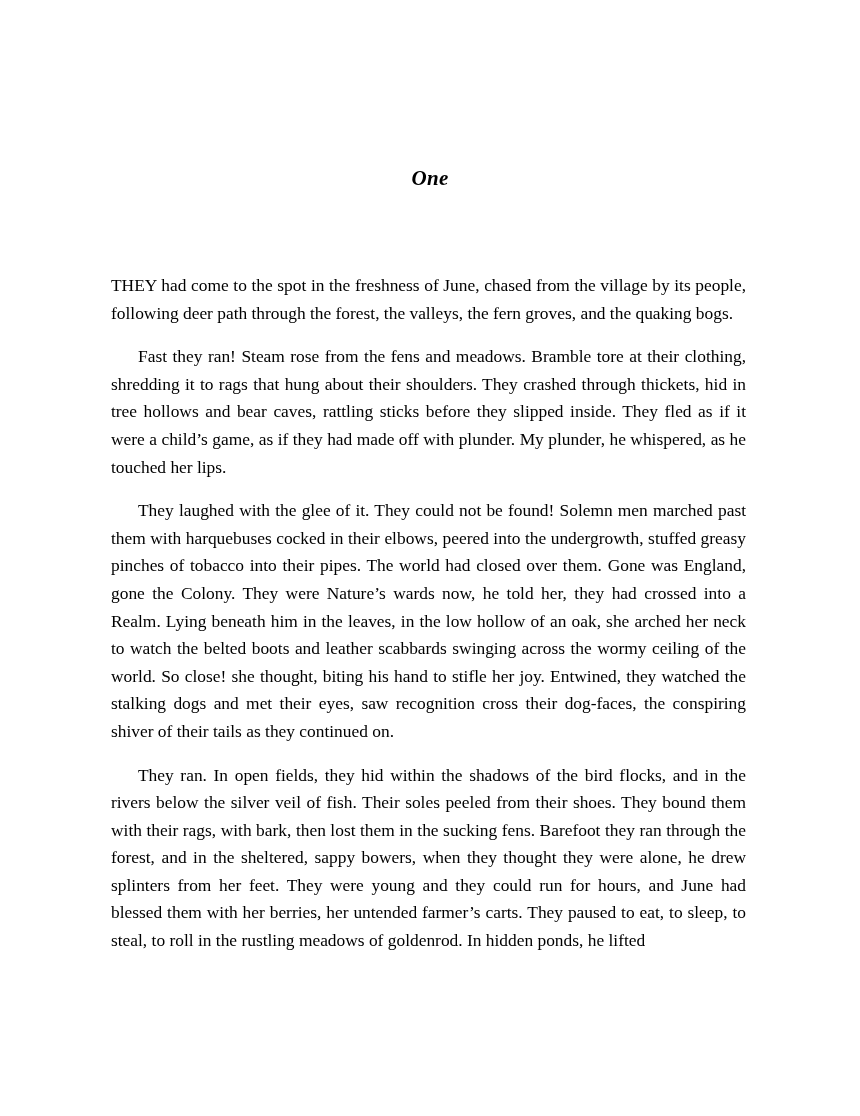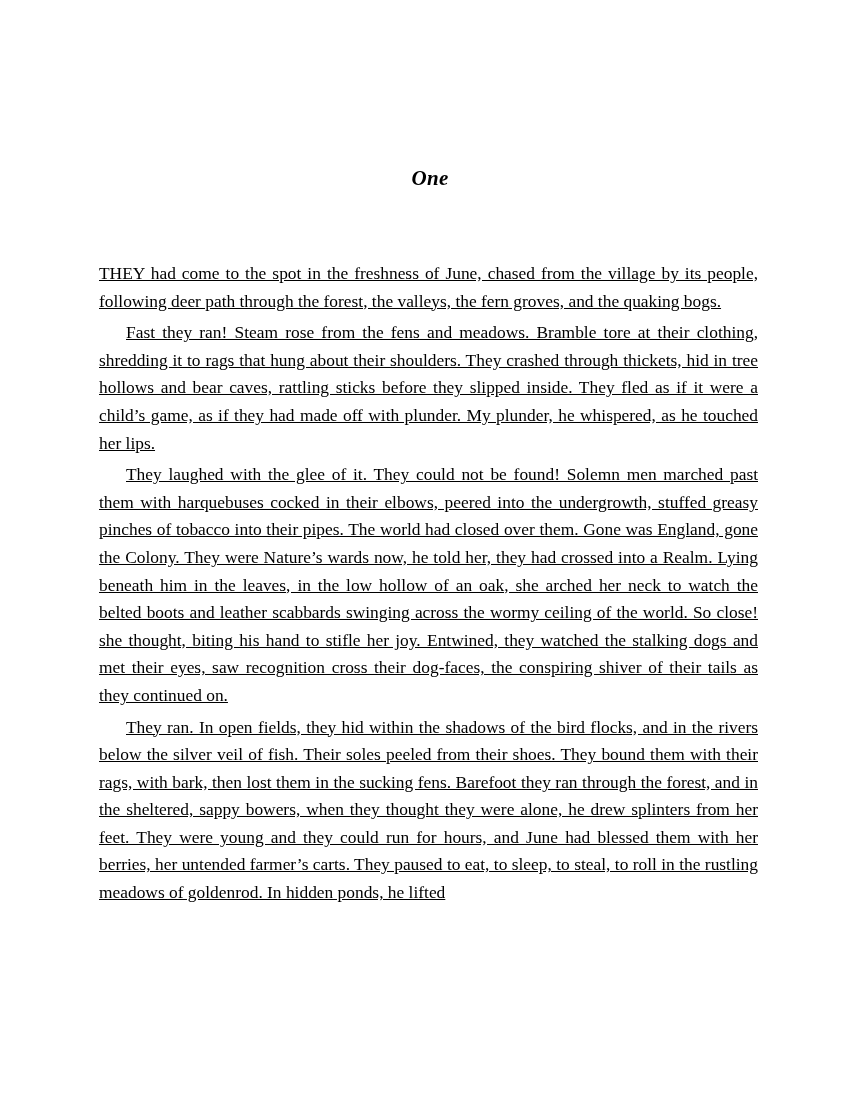--- a/index.html
+++ b/index.html
@@ -37,23 +37,22 @@
     top: 256px;
     left: 95px;
     width: 667px;
     font-size: 17.4px;
     line-height: 27.6px;
     text-align: justify;
     text-justify: inter-word;
     hyphens: none;
   }
   .body-text p {
-    margin: 4px;
+    margin: 16px;
     text-indent: 0;
-    text-decoration: underline;
   }
   .body-text p.indented {
     text-indent: 27px;
   }
   .body-text p:last-child {
     text-align: justify;
   }
 </style>
 </head>
 <body>

